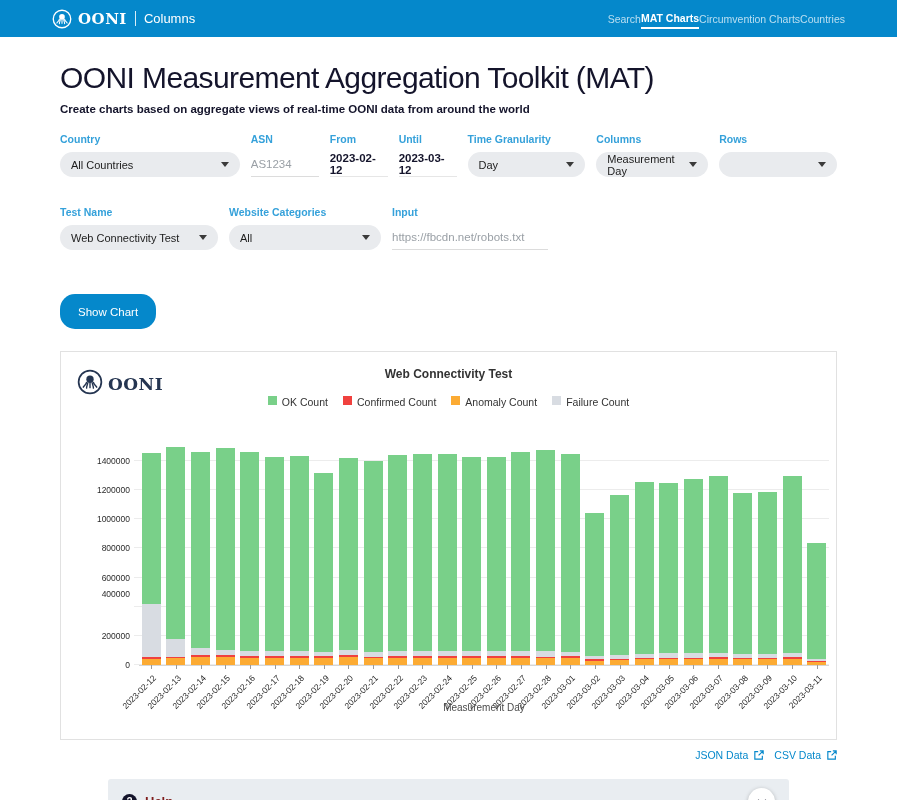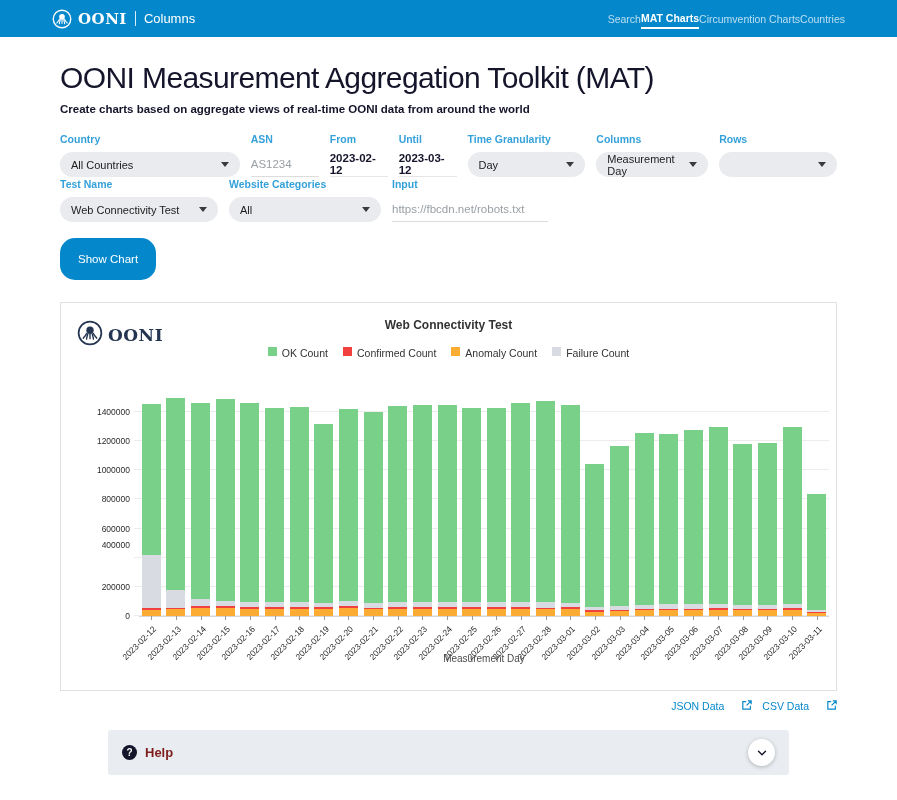--- a/index.html
+++ b/index.html
@@ -16,32 +16,32 @@
   .nav-item { color:rgba(255,255,255,.72); font-size:10.5px; cursor:pointer; padding:4px 0 3px; }
   .nav-item.active { color:#fff; font-weight:bold; border-bottom:2px solid #fff; }
 
   
   .main { padding:0 60px; }
   .page-title { margin-top:24px; font-size:30px; font-weight:400; letter-spacing:-0.6px; color:#14142b; }
   .page-subtitle { margin-top:8px; font-size:11.5px; font-weight:bold; color:#14142b; }
 
   
   .form { margin-top:18px; }
-  .frow { display:flex; gap:11px; margin-bottom:1px; }
+  .frow { display:flex; gap:11px; margin-bottom:29px; }
   .field { display:flex; flex-direction:column; gap:7px; }
   .field > label { font-size:10.5px; font-weight:bold; color:#35a1da; }
   .select { height:25px; background:#e9ebee; border-radius:14px; display:flex; align-items:center; justify-content:space-between; padding:0 11px; font-size:11px; color:#1c1c1c; cursor:pointer; }
   .caret { width:0; height:0; border-left:4px solid transparent; border-right:4px solid transparent; border-top:5px solid #3a3a3a; }
   .uinput { height:25px; border:none; border-bottom:1px solid #dcdcdc; font-size:11.5px; color:#333; background:transparent; outline:none; font-family:"Liberation Sans", sans-serif; }
   .uinput::placeholder { color:#9aa0a6; }
   .datefield { height:25px; border-bottom:1px solid #e6e6e6; font-size:11.5px; font-weight:bold; color:#14142b; display:flex; align-items:center; }
   .w-country{width:180px}.w-asn{width:68px}.w-from{width:58px}.w-until{width:58px}.w-tg{width:118px}.w-cols{width:112px}.w-rows{width:118px}
   .w-test{width:158px}.w-domain{width:162px}.w-input{width:156px}.w-webcat{width:152px}
 
-  .show-chart { margin-top:15px; height:42px; padding:0 18px; border:none; border-radius:15px; background:#0588cb; color:#fff; font-size:11.5px; cursor:pointer; font-family:"Liberation Sans", sans-serif; }
+  .show-chart { margin-top:15px; height:35px; padding:0 18px; border:none; border-radius:15px; background:#0588cb; color:#fff; font-size:11.5px; cursor:pointer; font-family:"Liberation Sans", sans-serif; }
 
   
   .chart-card { position:relative; margin-top:22px; height:389px; border:1px solid #e1e1e1; background:#fff; }
   .chart-logo { position:absolute; left:16px; top:17px; display:flex; align-items:center; gap:5px; color:#253551; }
   .chart-logo .word { font-family:"DejaVu Serif", serif; font-weight:bold; font-size:17px; letter-spacing:.5px; }
   .chart-title { position:absolute; top:15px; left:0; width:100%; text-align:center; font-size:12px; font-weight:bold; color:#333; }
   .legend { position:absolute; top:44px; left:0; width:100%; display:flex; justify-content:center; gap:15px; }
   .legend-item { display:flex; align-items:flex-start; gap:5px; cursor:pointer; }
   .legend-swatch { width:9px; height:9px; }
   .legend-label { font-size:10.5px; color:#333; }
@@ -49,21 +49,21 @@
   .plot { position:absolute; left:78px; top:84px; width:690px; height:230px; border-bottom:1px solid #d6d6d6; }
   .gridline { position:absolute; left:-5px; width:calc(100% + 5px); height:1px; background:#ececec; }
   .ylabel { position:absolute; right:100%; margin-right:9px; width:55px; text-align:right; font-size:8.5px; color:#2b2b2b; }
   .bar-seg { position:absolute; }
   .xtick { position:absolute; top:100%; width:1px; height:4px; background:#9a9a9a; }
   .xlabel { position:absolute; font-size:8.5px; color:#1f1f1f; white-space:nowrap; text-align:right; transform:rotate(-45deg); transform-origin:100% 0; }
   .axis-title { position:absolute; left:78px; width:690px; top:350px; text-align:center; font-size:10px; color:#4a4a4a; }
 
   
   .data-links { margin-top:9px; display:flex; justify-content:flex-end; gap:10px; padding-right:0; }
-  .data-link { display:flex; gap:18px; color:#0588cb; font-size:10.5px; cursor:pointer; text-decoration:none; }
+  .data-link { display:flex; align-items:center; gap:6px; color:#0588cb; font-size:10.5px; cursor:pointer; text-decoration:none; }
 
   
   .help-bar { margin:18px 48px 0; height:45px; background:#e9edf1; border-radius:3px; display:flex; align-items:center; justify-content:space-between; padding:0 14px; cursor:pointer; }
   .help-left { display:flex; align-items:center; gap:8px; }
   .help-qicon { width:15px; height:15px; border-radius:50%; background:#14142b; color:#fff; font-size:10px; font-weight:bold; display:flex; align-items:center; justify-content:center; }
   .help-label { font-size:13px; font-weight:bold; color:#7f1d1d; }
   .help-chevron { width:27px; height:27px; border-radius:50%; background:#fff; box-shadow:0 1px 4px rgba(0,0,0,.25); display:flex; align-items:center; justify-content:center; }
 </style>
 </head>
 <body>

